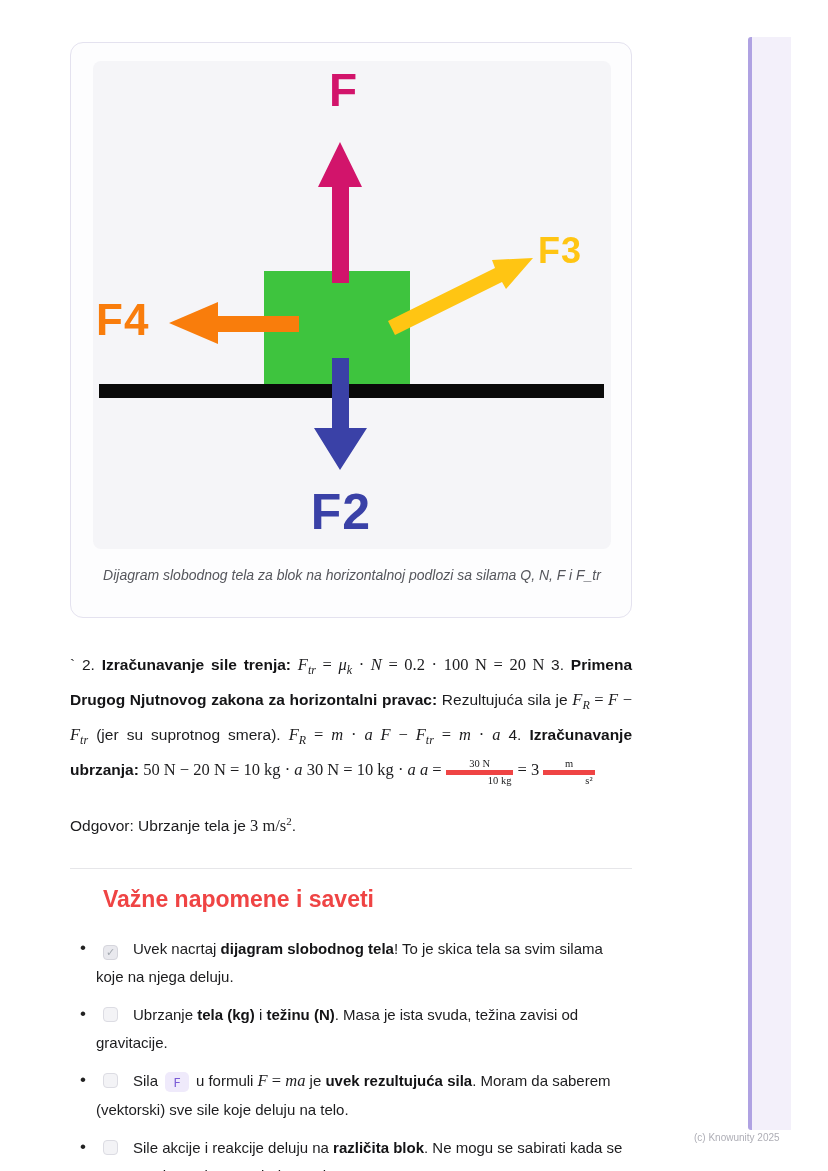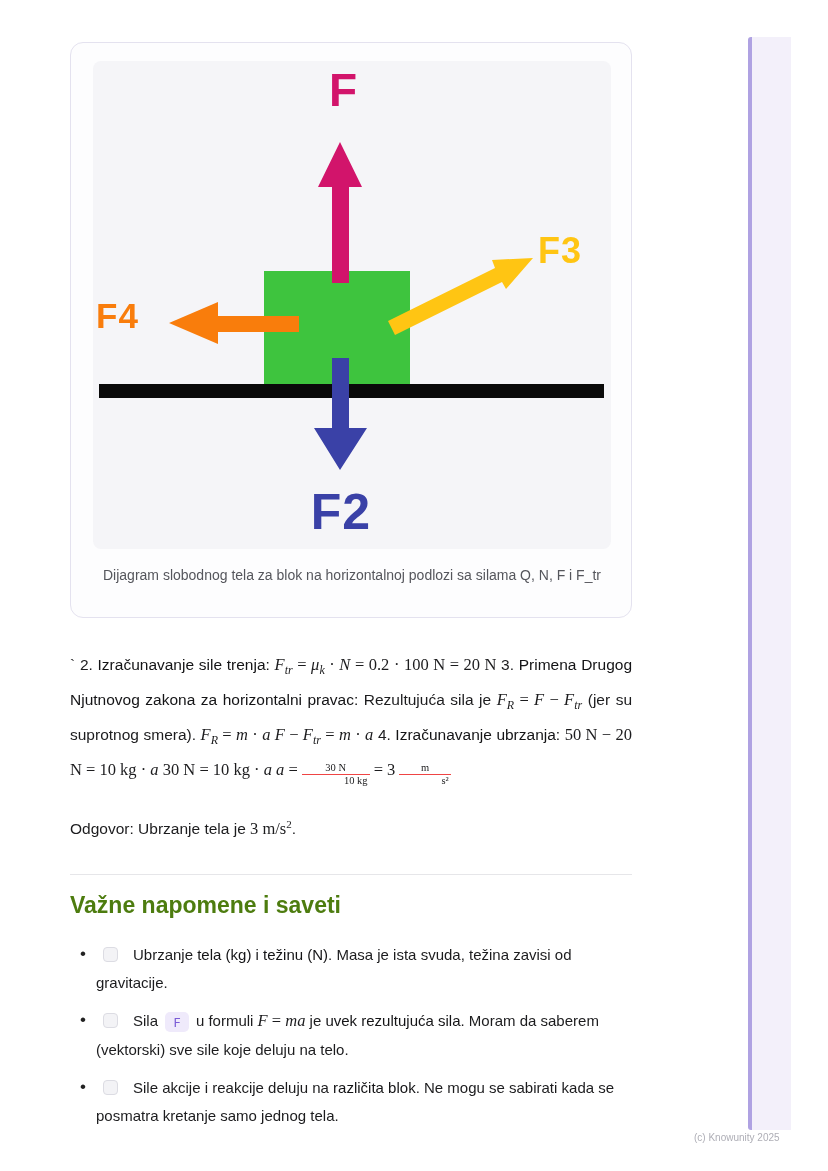--- a/index.html
+++ b/index.html
@@ -14,44 +14,44 @@
   .diagram-card { position:relative; width:562px; height:576px; background:#fdfdfe;
     border:1px solid #e4e2ef; border-radius:13px; }
   .diagram-panel { position:absolute; left:22px; top:18px; width:518px; height:488px;
     background:#f5f5f8; border-radius:8px; }
   .block { position:absolute; left:193px; top:228px; width:146px; height:115px; }
   .ground { position:absolute; left:28px; top:341px; width:505px; height:14px; }
   .arrow-svg { position:absolute; left:0; top:0; width:562px; height:576px; pointer-events:none; }
   .force-label { position:absolute; font-weight:800; line-height:1; letter-spacing:1px; }
   .lbl-f  { left:258px; top:68px;  font-size:46px; }
   .lbl-f3 { left:467px; top:228px; font-size:36px; }
-  .lbl-f4 { left:25px;  top:292px; font-size:35px; }
+  .lbl-f4 { left:25px;  top:292px; font-size:44px; }
   .lbl-f2 { left:225px; top:486px; width:90px; text-align:center; font-size:50px; }
   .caption { position:absolute; left:0; top:560px; width:562px; text-align:center;
-    font-size:14px; color:#55565c; }
+    font-style:italic; font-size:14px; color:#55565c; }
 
   
   .solution { margin-top:32px; font-size:15.5px; line-height:29px; text-align:justify; }
-  .answer   { margin-top:22px; font-size:15.5px; line-height:31px; }
-  .sg-bold { font-weight:400; color:#141416;margin-top:40px; }
+  .answer   { margin-top:22px; font-size:15.5px; line-height:24px; }
+  .sg-bold { font-weight:700; color:#141416;margin-top:40px; }
   .sg-math { font-family:"Liberation Serif", serif; font-size:16.5px; }
   .sg-var  { font-family:"Liberation Serif", serif; font-style:italic; font-size:16.5px; }
   .sg-sub  { font-family:Liberation Serif, serif; font-style:italic; font-size:12px;
              vertical-align:-4px; }
   .sg-sup  { font-family:"Liberation Serif", serif; font-size:11px; vertical-align:6px; }
   .sg-frac { display:inline-block; vertical-align:-9px; text-align:center;
              font-family:"Liberation Serif", serif; font-size:10.5px; line-height:1.15; }
-  .sg-frac .fnum { display:block; border-bottom:1px solid #ef4444; padding:0 2px; }
+  .sg-frac .fnum { display:block; border-bottom:5px solid #ef4444; padding:0 2px; }
   .sg-frac .fden { display:block; padding:0 2px;margin-left:40px; }
   .sg-code { font-family:"DejaVu Sans Mono", monospace; font-size:12.5px; color:#7b5cd6;
              background:#efeafb; border-radius:5px; padding:2.5px 8px; margin:0 3px; }
 
   hr.divider { border:none; border-top:1px solid #e6e6e9; margin-top:30px; }
 
-  h2.notes-heading { margin-top:17px; font-size:23px; font-weight:700; color:#4d7c0f; }
+  h2.notes-heading { margin-top:17px; font-size:23px; font-weight:700; color:#ef4444;margin-left:33px; }
 
   
   ul.notes-list { list-style:none; margin-top:22px; }
   ul.notes-list li { position:relative; padding-left:26px; font-size:15px;
     line-height:28px; margin-bottom:10px; min-height:56px; }
   ul.notes-list li::before { content:"•"; position:absolute; left:10px; top:-1px;
     font-size:17px; color:#222; }
   .cb { display:inline-block; width:15px; height:15px; border-radius:4px;
     background:#f3f3f6; border:1px solid #dcdce3; margin:0 15px 0 7px;
     vertical-align:-2px; text-align:center; line-height:13px; font-size:11px; color:#a3a9b0; }
@@ -90,20 +90,23 @@
     <p class="solution"><span class="sg-plain">` 2. </span><span class="sg-bold">Izračunavanje sile trenja: </span><span class="sg-var">F</span><span class="sg-sub">tr</span><span class="sg-math"> = </span><span class="sg-var">μ</span><span class="sg-sub">k</span><span class="sg-math"> · </span><span class="sg-var">N</span><span class="sg-math"> = 0.2 · 100 N = 20 N  </span><span class="sg-plain">3. </span><span class="sg-bold">Primena Drugog Njutnovog zakona za horizontalni pravac: </span><span class="sg-plain">Rezultujuća sila je </span><span class="sg-var">F</span><span class="sg-sub">R</span><span class="sg-math"> = </span><span class="sg-var">F</span><span class="sg-math"> − </span><span class="sg-var">F</span><span class="sg-sub">tr</span><span class="sg-plain"> (jer su suprotnog smera). </span><span class="sg-var">F</span><span class="sg-sub">R</span><span class="sg-math"> = </span><span class="sg-var">m</span><span class="sg-math"> · </span><span class="sg-var">a</span><span class="sg-math">  </span><span class="sg-var">F</span><span class="sg-math"> − </span><span class="sg-var">F</span><span class="sg-sub">tr</span><span class="sg-math"> = </span><span class="sg-var">m</span><span class="sg-math"> · </span><span class="sg-var">a</span><span class="sg-plain"> 4. </span><span class="sg-bold">Izračunavanje ubrzanja: </span><span class="sg-math">50 N − 20 N = 10 kg · </span><span class="sg-var">a</span><span class="sg-math"> 30 N = 10 kg · </span><span class="sg-var">a</span><span class="sg-math"> </span><span class="sg-var">a</span><span class="sg-math"> = </span><span class="sg-frac"><span class="fnum">30 N</span><span class="fden">10 kg</span></span><span class="sg-math"> = 3 </span><span class="sg-frac"><span class="fnum">m</span><span class="fden">s²</span></span></p>
 
     <p class="answer"><span class="sg-plain">Odgovor: Ubrzanje tela je </span><span class="sg-math">3 m/s</span><span class="sg-sup">2</span><span class="sg-plain">.</span></p>
 
     <hr class="divider">
 
     <h2 class="notes-heading">Važne napomene i saveti</h2>
 
     <ul class="notes-list">
       <li>
+        <span class="cb checked">✓</span><span class="li-text"><span class="sg-plain">Uvek nacrtaj </span><span class="sg-bold">dijagram slobodnog tela</span><span class="sg-plain">! To je skica tela sa svim silama koje na njega deluju.</span></span>
+      </li>
+      <li>
         <span class="cb"></span><span class="li-text"><span class="sg-plain">Ubrzanje </span><span class="sg-bold">tela (kg)</span><span class="sg-plain"> i </span><span class="sg-bold">težinu (N)</span><span class="sg-plain">. Masa je ista svuda, težina zavisi od gravitacije.</span></span>
       </li>
       <li>
         <span class="cb"></span><span class="li-text"><span class="sg-plain">Sila </span><span class="sg-code">F</span><span class="sg-plain"> u formuli </span><span class="sg-var">F</span><span class="sg-math"> = </span><span class="sg-var">ma</span><span class="sg-plain"> je </span><span class="sg-bold">uvek rezultujuća sila</span><span class="sg-plain">. Moram da saberem (vektorski) sve sile koje deluju na telo.</span></span>
       </li>
       <li>
         <span class="cb"></span><span class="li-text"><span class="sg-plain">Sile akcije i reakcije deluju na </span><span class="sg-bold">različita blok</span><span class="sg-plain">. Ne mogu se sabirati kada se posmatra kretanje samo jednog tela.</span></span>
       </li>
     </ul>
   </div>

